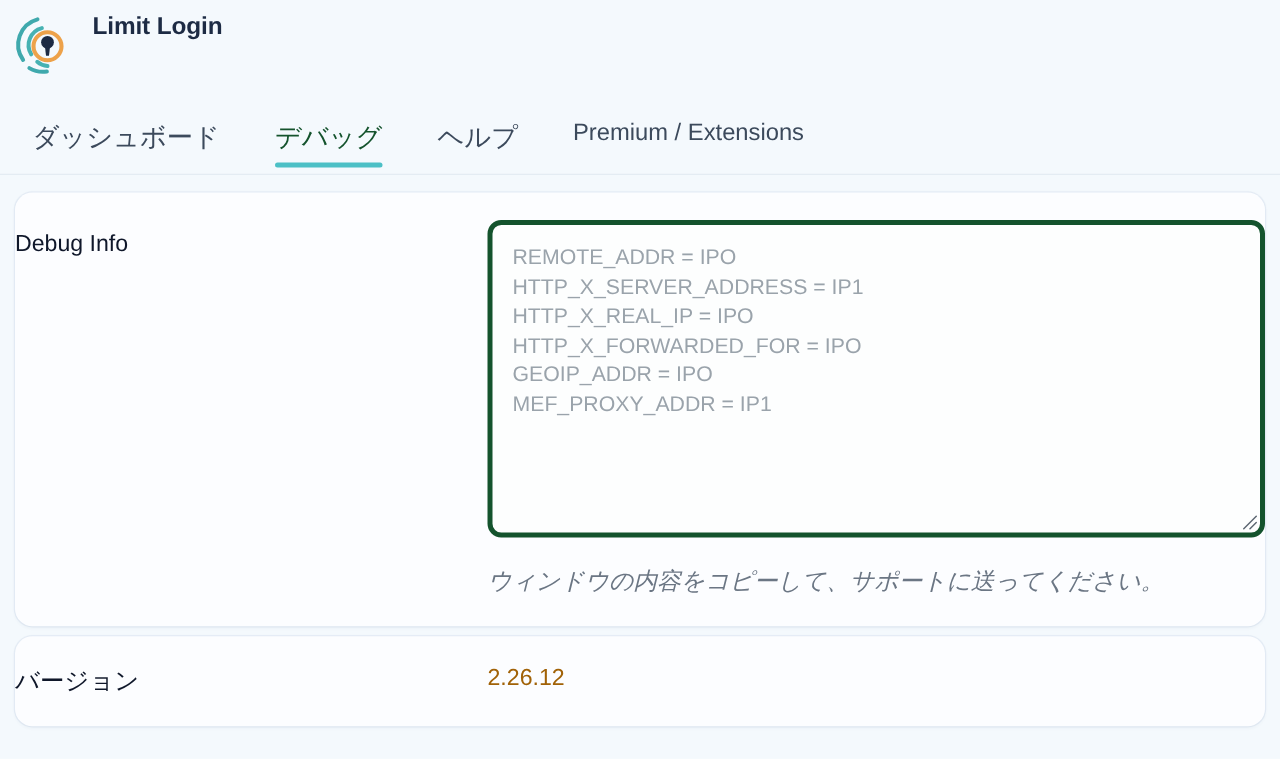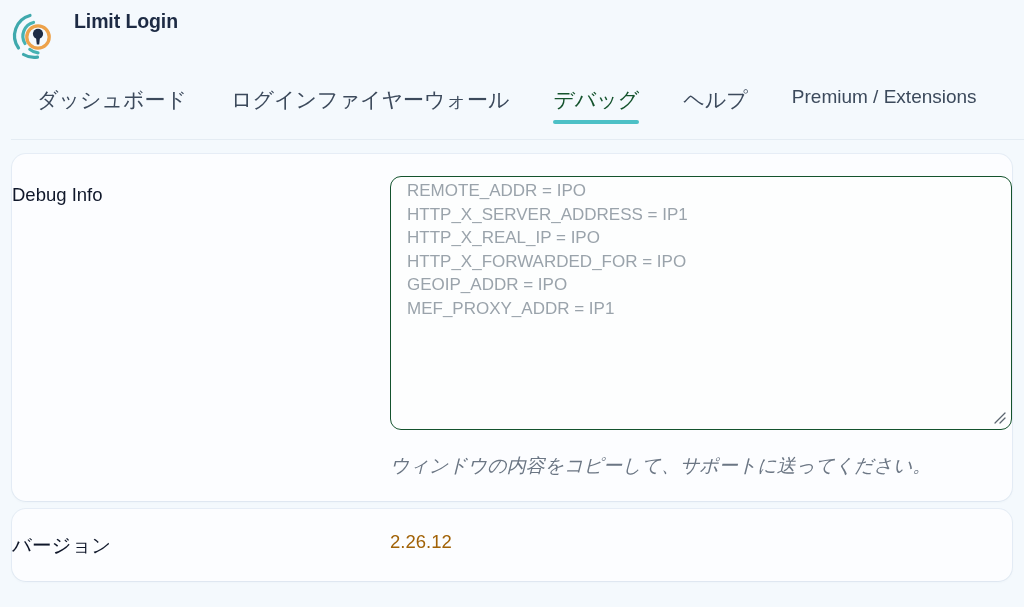--- a/index.html
+++ b/index.html
@@ -51,22 +51,21 @@
     letter-spacing: -0.1px;
     white-space: nowrap;
   }
 
   
   .navbar {
     position: relative;
     height: 68px;
     padding: 0 0 0 4px;
     display: flex;
-    align-items: flex-start;
-    margin-left: 11px;
+    align-items: flex-end;
   }
   .nav-list {
     display: flex;
     align-items: flex-start;
     list-style: none;
     margin: 0;
     padding: 0;
     gap: 0;
   }
   .nav-item {
@@ -133,24 +132,24 @@
   }
   .field-label.jp { font-size: 19.5px; }
   .field-control {
     flex: 1 1 auto;
     padding-right: 14px;
   }
 
   .debug-textarea {
     width: 622px;
     height: 254px;
-    border: 1px solid #14532d;
+    border: 4px solid #14532d;
     border-radius: 11px;
     background: #fdfefe;
-    padding: 2px 16px 14px 16px;
+    padding: 14px 16px 14px 16px;
     font-family: "Liberation Sans", "DejaVu Sans", sans-serif;
     font-size: 17px;
     line-height: 23.5px;
     color: #9aa3ab;
     resize: none;
     outline: none;
     overflow: hidden;
     display: block;
     white-space: pre;
   }
@@ -205,23 +204,20 @@
     </span>
     <span class="brand-text">
       <span class="brand-line">Limit Login</span>
     </span>
   </div>
 
   <nav class="navbar">
     <ul class="nav-list">
       <li class="nav-item">
         <span>ダッシュボード</span>
-      </li>
-      <li class="nav-item">
-        <span>ログインファイヤーウォール</span>
       </li>
       <li class="nav-item active">
         <span>デバッグ</span>
         <span class="tab-underline"></span>
       </li>
       <li class="nav-item">
         <span>ヘルプ</span>
       </li>
       <li class="nav-item latin">
         <span>Premium / Extensions</span>

